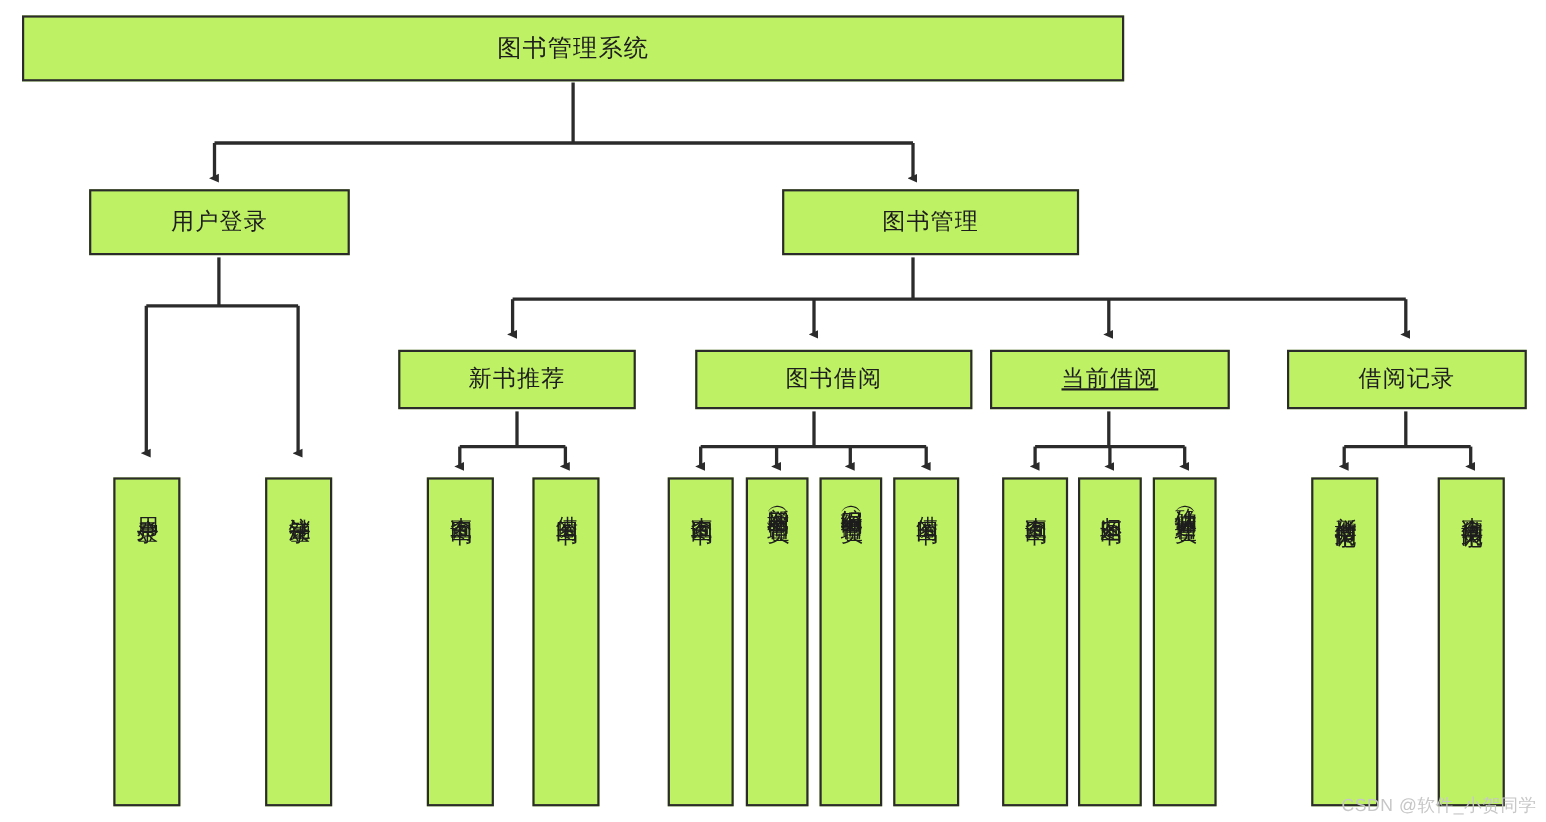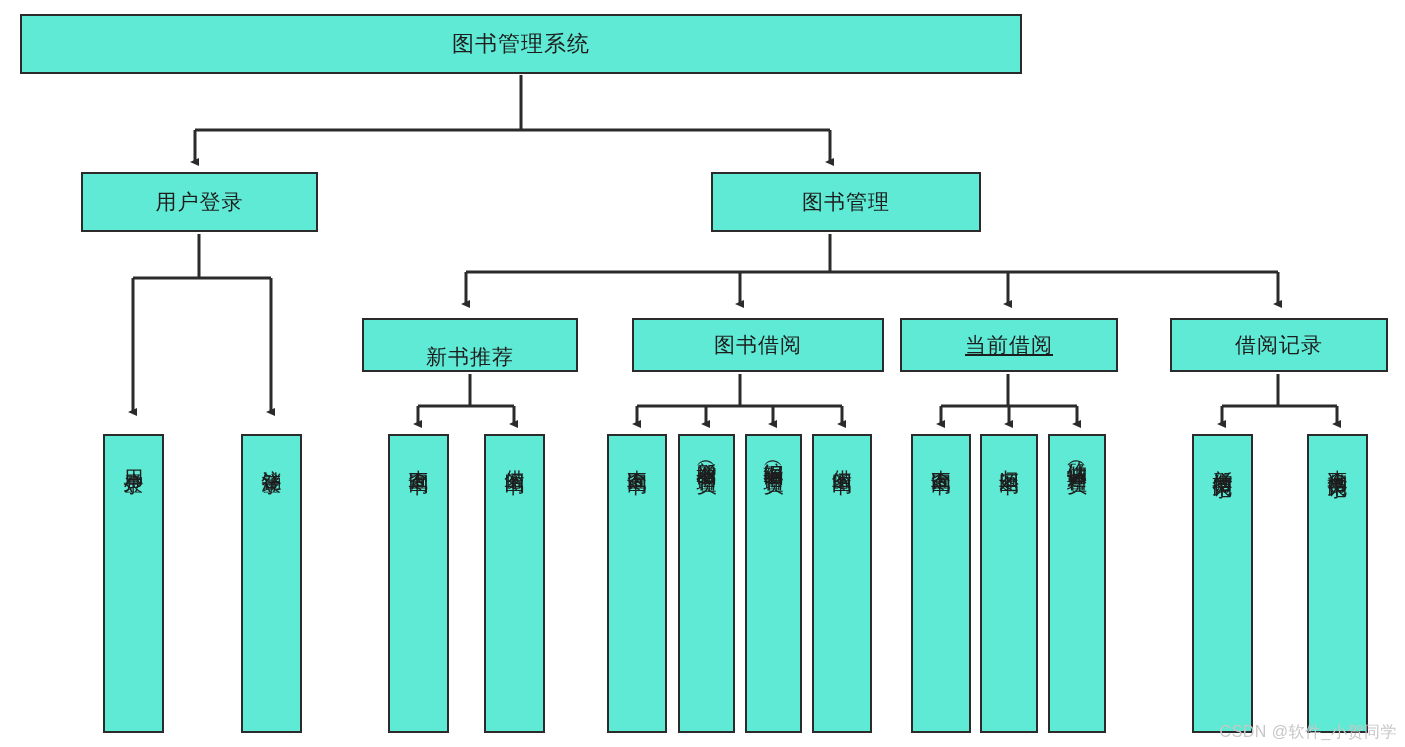--- a/index.html
+++ b/index.html
@@ -29,21 +29,21 @@
     position: absolute;
     left: 0;
     top: 0;
     width: 1405px;
     height: 747px;
   }
   .node {
     position: absolute;
     box-sizing: border-box;
     border: 2px solid #2b2b2b;
-    background: #5eead4;
+    background: #bef264;
     display: flex;
     align-items: center;
     justify-content: center;
     color: #1d1d1d;
   }
   .node .label {
     font-size: 21px;
     line-height: 1.18;
     letter-spacing: 1px;
     white-space: nowrap;
@@ -148,21 +148,21 @@
     </div>
 
     <div class="node level2" style="left:81px; top:172px; width:237px; height:60px;">
       <span class="label">用户登录</span>
     </div>
 
     <div class="node level2" style="left:711px; top:172px; width:270px; height:60px;">
       <span class="label">图书管理</span>
     </div>
 
-    <div class="node level3" style="left:362px; top:318px; width:216px; height:54px;align-items:flex-end;">
+    <div class="node level3" style="left:362px; top:318px; width:216px; height:54px;">
       <span class="label">新书推荐</span>
     </div>
 
     <div class="node level3" style="left:632px; top:318px; width:252px; height:54px;">
       <span class="label">图书借阅</span>
     </div>
 
     <div class="node level3" style="left:900px; top:318px; width:218px; height:54px;text-decoration:underline;">
       <span class="label">当前借阅</span>
     </div>

